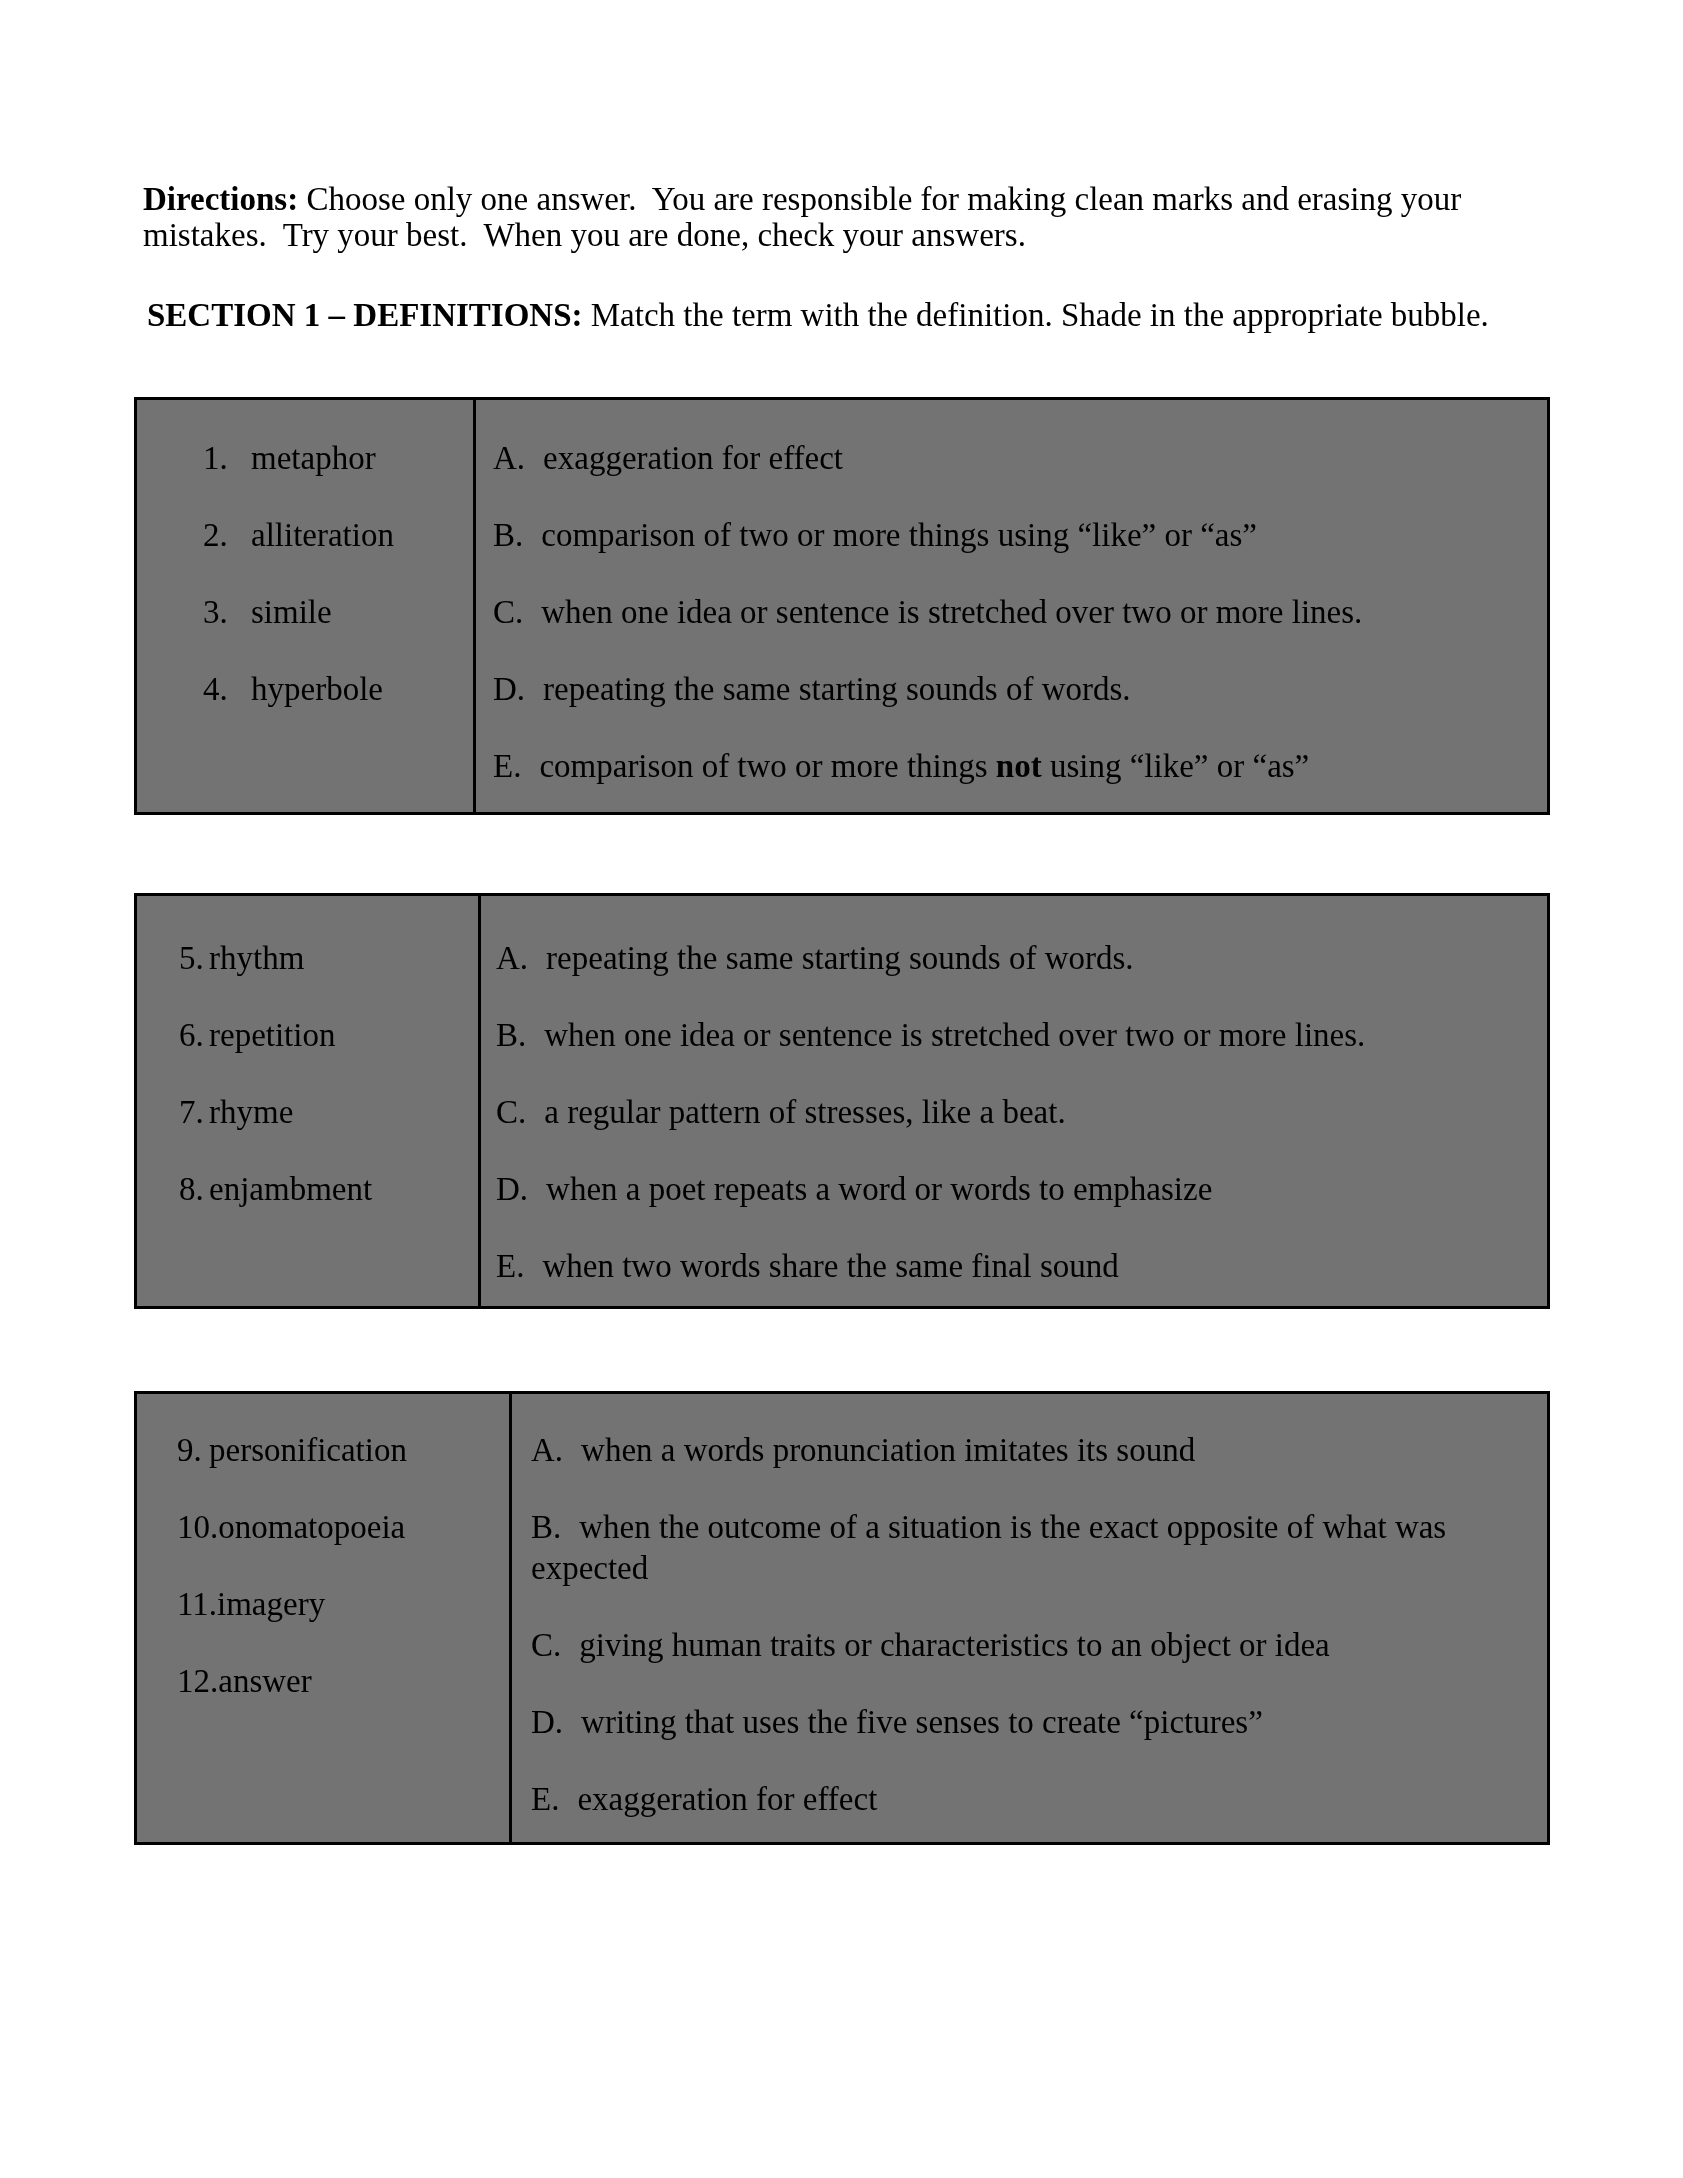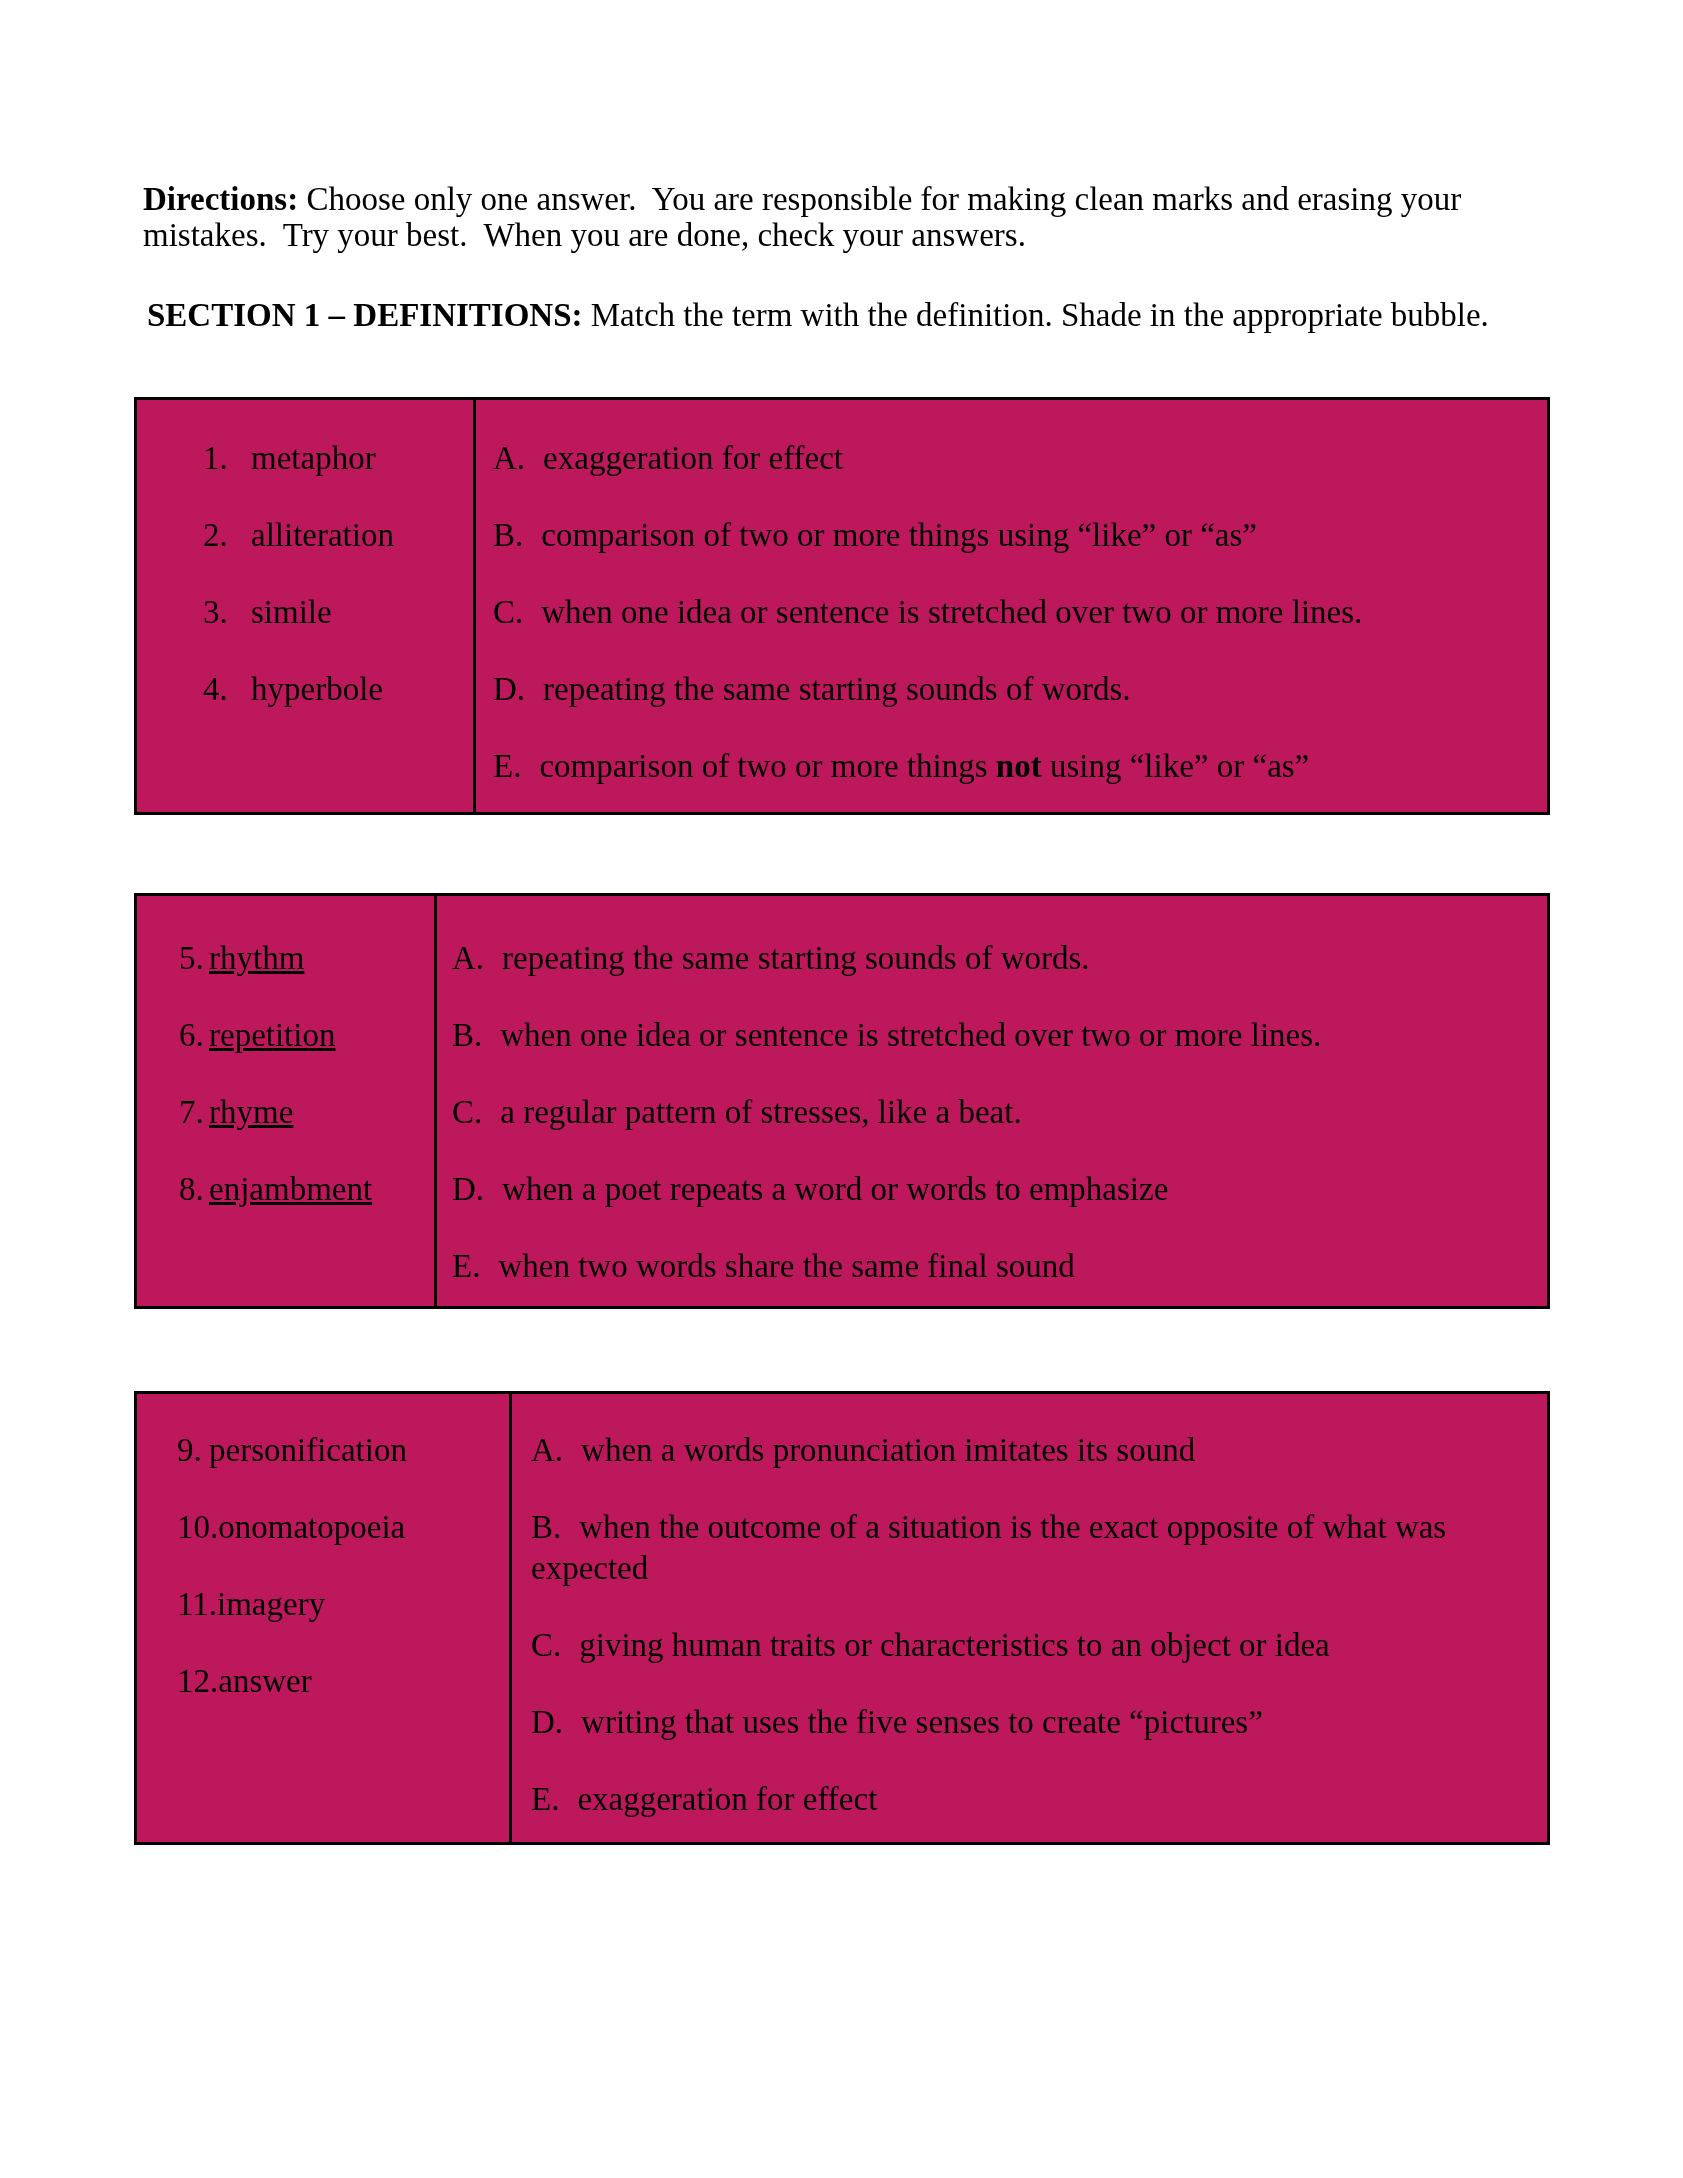--- a/index.html
+++ b/index.html
@@ -30,34 +30,34 @@
     line-height:38px;
   }
   .intro{line-height:38px;white-space:pre-wrap;}
   .intro1{left:147px;top:358px;}
   .intro2{left:147px;top:857px;}
   .intro3{left:147px;top:1357px;}
   .tbl{
     box-sizing:border-box;
     border:3px solid #000;
     display:flex;
-    background:#be185d;
+    background:#737373;
   }
   .tbl1{left:134px;top:397px;width:1416px;height:418px;}
   .tbl2{left:134px;top:893px;width:1416px;height:416px;}
   .tbl3{left:134px;top:1391px;width:1416px;height:454px;}
   .col-l{
     box-sizing:border-box;
     border-right:3px solid #000;
     flex:0 0 auto;
   }
   .col-r{flex:1 1 auto;box-sizing:border-box;}
   .tbl1 .col-l{width:339px;padding:38px 10px 0 66px;}
   .tbl1 .col-r{padding:38px 28px 0 17px;}
-  .tbl2 .col-l{width:300px;padding:42px 10px 0 42px;text-decoration:underline;}
+  .tbl2 .col-l{width:344px;padding:42px 10px 0 42px;}
   .tbl2 .col-r{padding:42px 28px 12px 15px;}
   .tbl3 .col-l{width:375px;padding:36px 10px 0 40px;}
   .tbl3 .col-r{padding:36px 28px 0 19px;border-radius:25px;}
   .row{
     line-height:41px;
     margin-bottom:36px;
   }
   .num{display:inline-block;min-width:48px;}
   .tbl2 .num{min-width:30px;}
   .tbl3 .num{min-width:32px;}

